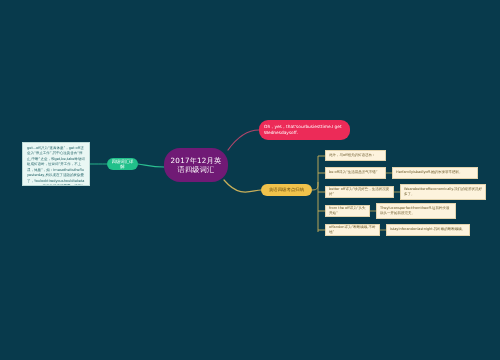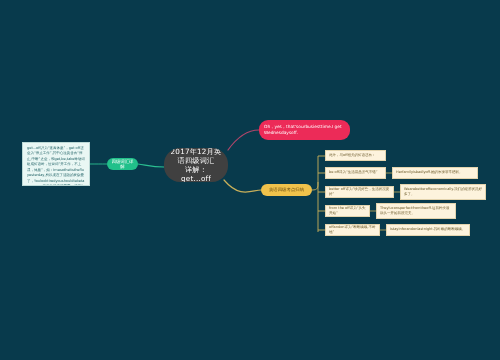--- a/index.html
+++ b/index.html
@@ -32,21 +32,21 @@
     display: flex;
     align-items: center;
     justify-content: center;
     text-align: center;
     line-height: 1.25;
     overflow: hidden;
   }
 
   
   .central {
-    background: #404040;
+    background: #701a75;
     color: #ffffff;
     border-radius: 16px;
     font-size: 7.2px;
     padding: 16px 6px;
     letter-spacing: 0.2px;
     align-items: flex-end;
   }
   .central span { display: block; }
 
   
@@ -142,21 +142,20 @@
   <div class="node info-card" style="left:22px; top:142px; width:68px; height:44px;">
     <span>get...off譯为“逃离休息”，get off还意为“停止工作”,其中心往及含有“停止,中断”之意，和get,be,take等动词组成短语时，位置词“开工作，不上课，休息”，如：Imasotheitsthefluyesterday,所以现在了活路的发烧是了，YoulooktiredyoushouldtaketamorrowoffI身能起来很重要，现在应该休息一下。</span>
   </div>
 
   <div class="node green" style="left:107px; top:158px; width:31px; height:12px;">
     <span>四级词汇详解</span>
   </div>
 
   <div class="node central" style="left:164px; top:148px; width:64px; height:34px; flex-direction:column;">
     <span>2017年12月英语四级词汇</span>
-    <span>详解：get...off</span>
   </div>
 
   <div class="node pink" style="left:259px; top:120px; width:91px; height:20px;">
     <span>Oh，yes，that'sourbusiesttime.I getWednesdaysoff.</span>
   </div>
 
   <div class="node yellow" style="left:261px; top:184px; width:51px; height:12px;">
     <span>英语四级考点归纳</span>
   </div>
 

